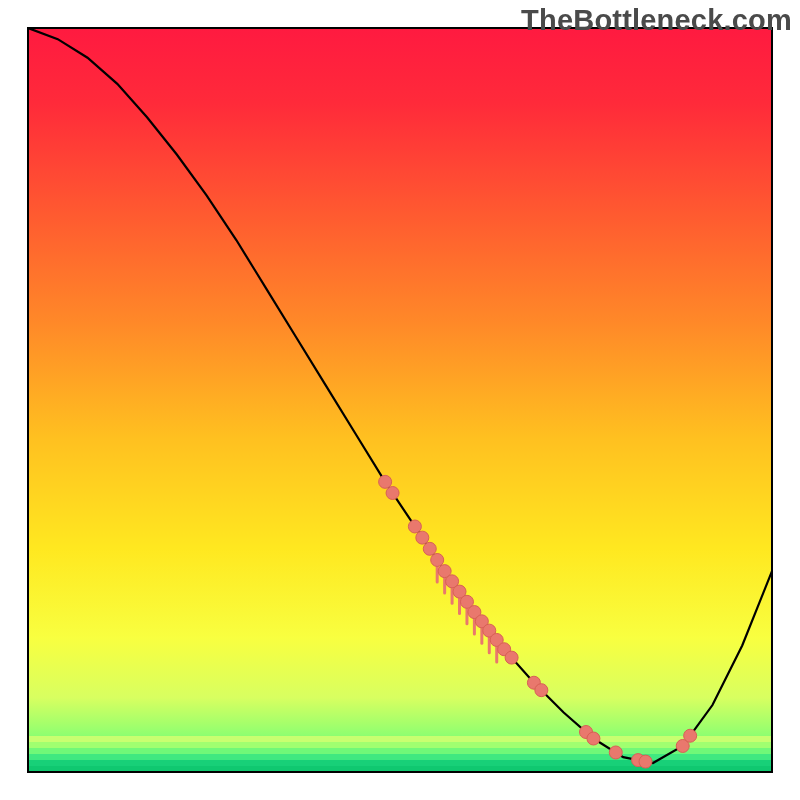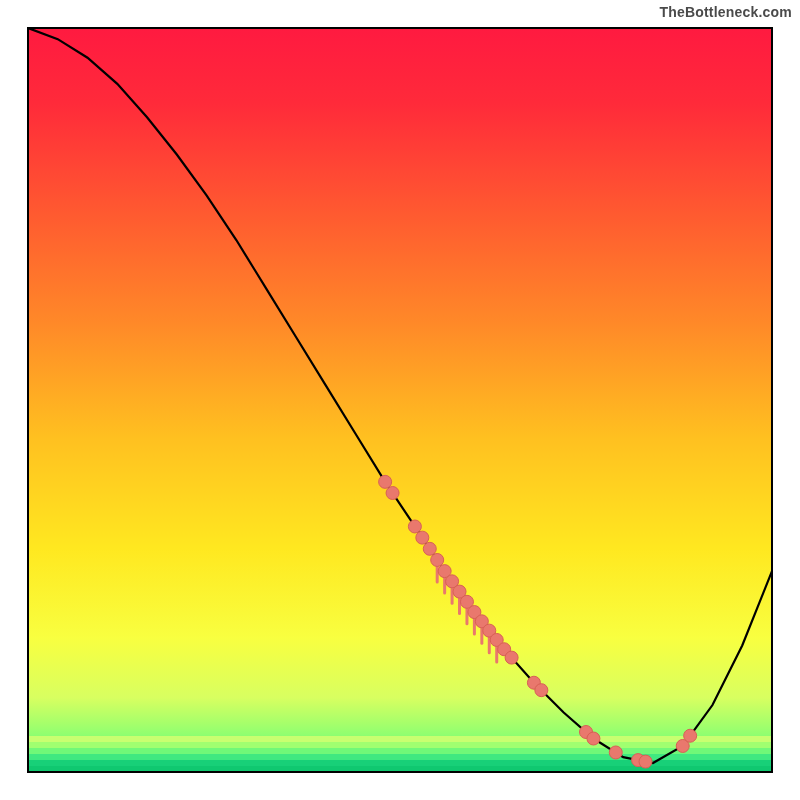--- a/index.html
+++ b/index.html
@@ -15,21 +15,21 @@
     position: absolute;
     left: 0;
     top: 0;
     width: 800px;
     height: 800px;
   }
   .watermark {
     position: absolute;
     top: 4px;
     right: 8px;
-    font-size: 14px;
+    font-size: 29px;
     font-weight: 600;
     color: #4a4a4a;
     letter-spacing: 0.2px;
     pointer-events: none;
   }
   svg {
     display: block;
   }
 </style>
 </head>

